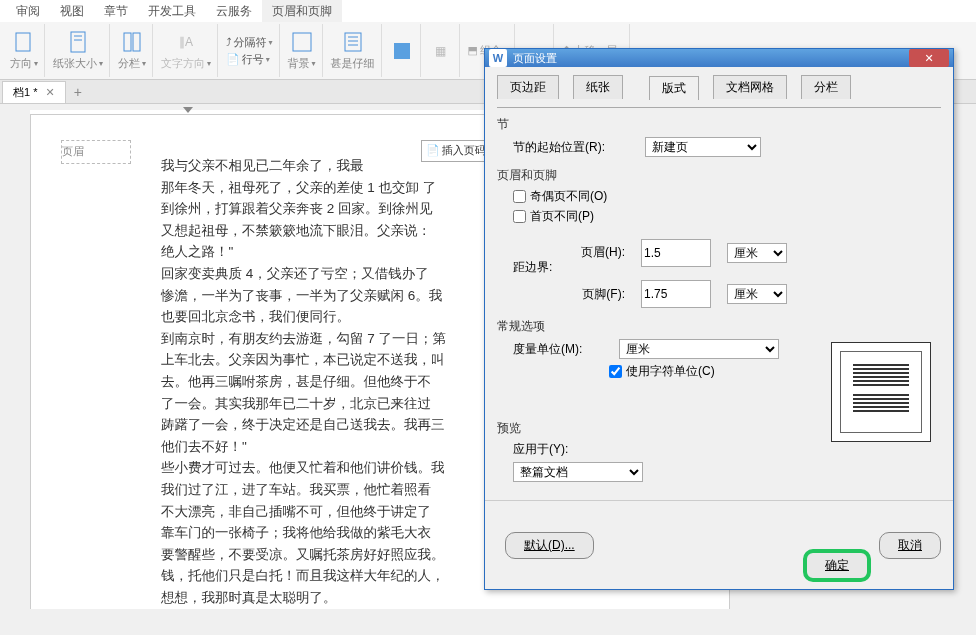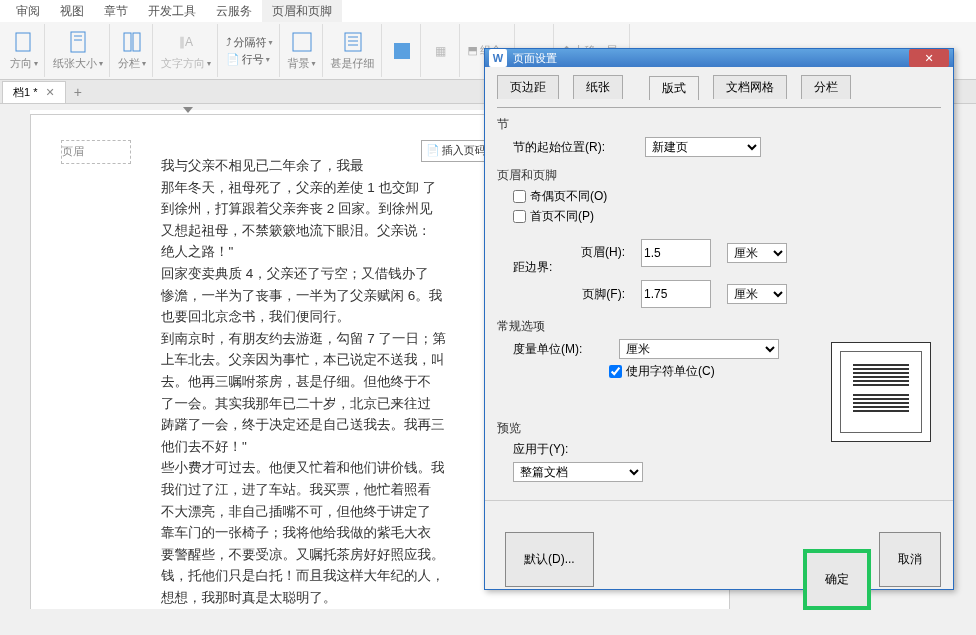--- a/index.html
+++ b/index.html
@@ -58,21 +58,21 @@
 select { height: 20px; }
 .num-input { width: 70px; height: 28px; }
 .unit-sel { width: 60px; height:20px;}
 .chk-row { display:flex; align-items:center; gap:4px; margin:3px 0; font-size:12px;}
 
 .preview-box { position:absolute; right:22px; bottom:58px; width:100px; height:100px; border:1px solid #333; background:#fff; padding:8px;}
 .preview-page { width:100%; height:100%; border:1px solid #666; padding:12px; display:flex; flex-direction:column; gap:2px;}
 .preview-line { height:2px; background:#333; }
 
 .dlg-footer { padding: 8px 12px; display: flex; align-items: center; border-top:1px solid #ccc;}
-.dlg-btn { padding: 18px 18px; border: 1px solid #888; background: #e8e8e8; font-size: 12px; cursor: pointer; margin-left: 8px; border-radius:0;}
+.dlg-btn { padding: 4px 18px; border: 1px solid #888; background: #e8e8e8; font-size: 12px; cursor: pointer; margin-left: 8px; border-radius:10px;text-decoration:underline;}
 .dlg-btn.primary { border:4px solid #22c55e;margin-top:40px; }
 .footer-spacer { flex: 1; }
 </style>
 </head>
 <body>
 
 <div class="ribbon-tabs" id="ribbon-tabs">
     <div class="ribbon-tab">审阅</div>
     <div class="ribbon-tab">视图</div>
     <div class="ribbon-tab">章节</div>

